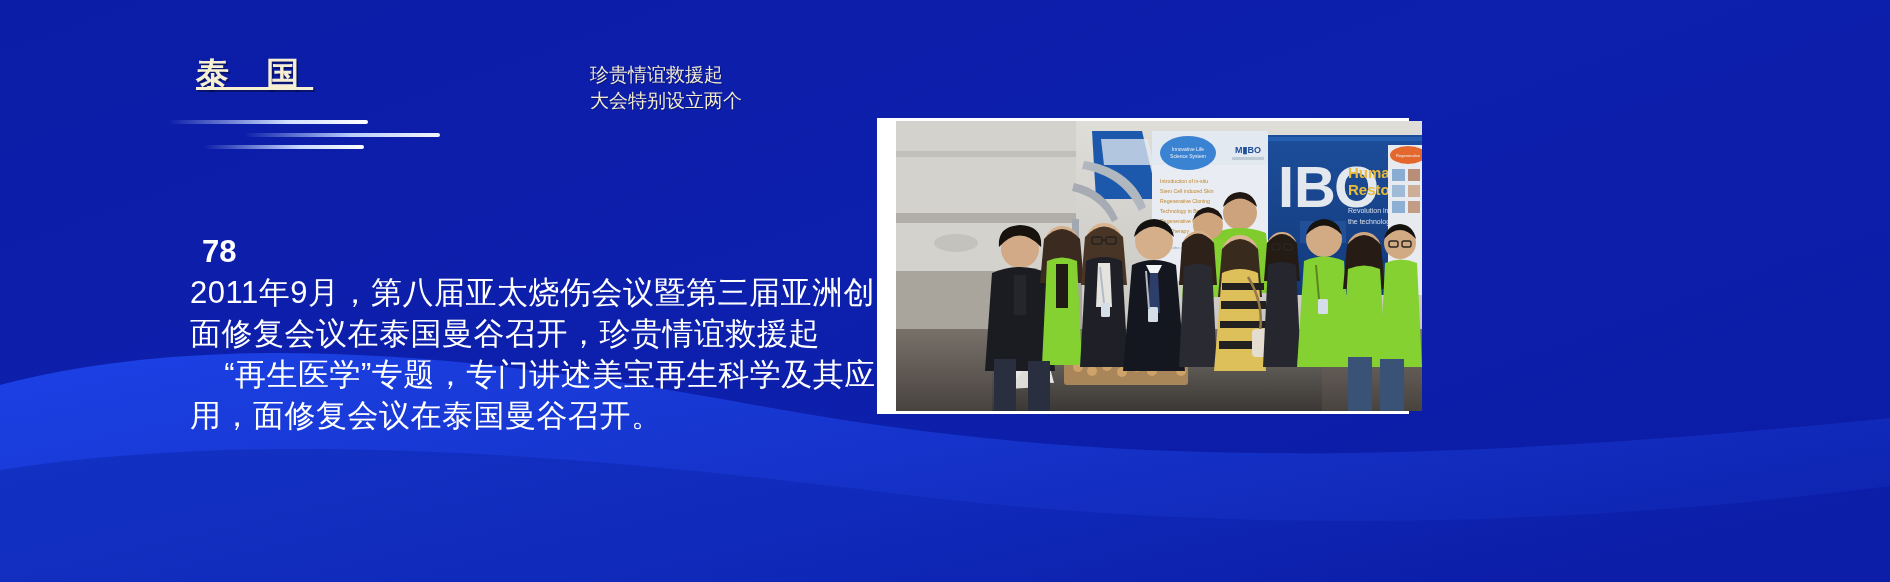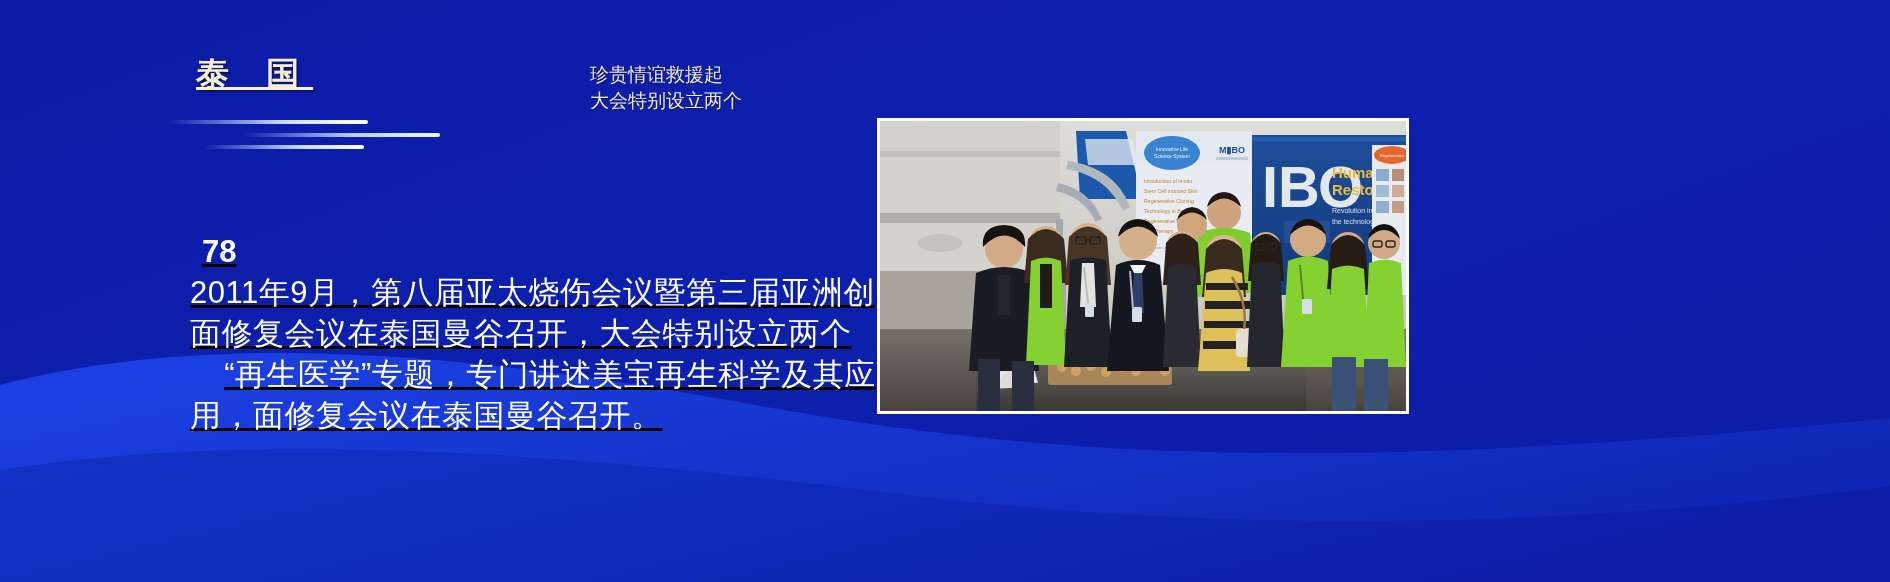--- a/index.html
+++ b/index.html
@@ -35,38 +35,38 @@
 
   
   #subtitle{
     position:absolute;left:590px;top:62px;width:240px;
     color:#f4ecd0;
     font-size:19px;line-height:1.38;font-weight:500;
     text-shadow:1px 1px 0 rgba(0,0,0,.3);
   }
 
   
-  #body-block{position:absolute;left:190px;top:236px;width:700px;text-decoration:underline;}
+  #body-block{position:absolute;left:190px;top:236px;width:700px;}
   #item-number{
     font-size:31px;font-weight:bold;color:#ffffff;line-height:1;
     margin:0 0 6px 12px;
   }
   #paragraph{
     color:#ffffff;font-size:31px;line-height:1.32;
     letter-spacing:.5px;white-space:nowrap;
   }
   #paragraph .pline{display:block;}
   #paragraph .pline.indent{text-indent:20px;text-align:center;}
 
   
   #photo-frame{
     position:absolute;left:877px;top:118px;width:532px;height:296px;
     background:#ffffff;padding:3px;box-sizing:border-box;
   }
-  #photo{position:relative;width:100%;height:100%;overflow:hidden;background:#84cc16;}
+  #photo{position:relative;width:100%;height:100%;overflow:hidden;background:#84cc16;margin-left:16px;}
   #photo svg{display:block;width:100%;height:100%;}
 </style>
 </head>
 <body>
 
 <div id="slide">
 
   <div class="wave">
     <svg viewBox="0 0 1890 582" preserveAspectRatio="none" aria-hidden="true">
       <defs>
@@ -95,21 +95,21 @@
 
   <div id="subtitle">
     <div>珍贵情谊救援起</div>
     <div>大会特别设立两个</div>
   </div>
 
   <div id="body-block">
     <div id="item-number">78</div>
     <div id="paragraph">
       <span class="pline">2011年9月，第八届亚太烧伤会议暨第三届亚洲创</span>
-      <span class="pline">面修复会议在泰国曼谷召开，大会特别设立两个</span>
+      <span class="pline">面修复会议在泰国曼谷召开，珍贵情谊救援起</span>
       <span class="pline indent">“再生医学”专题，专门讲述美宝再生科学及其应</span>
       <span class="pline">用，面修复会议在泰国曼谷召开。</span>
     </div>
   </div>
 
   <div id="photo-frame">
     <div id="photo">
       <svg viewBox="0 0 526 290" preserveAspectRatio="none" aria-hidden="true">
         <defs>
           <linearGradient id="ceil" x1="0" y1="0" x2="0" y2="1">

